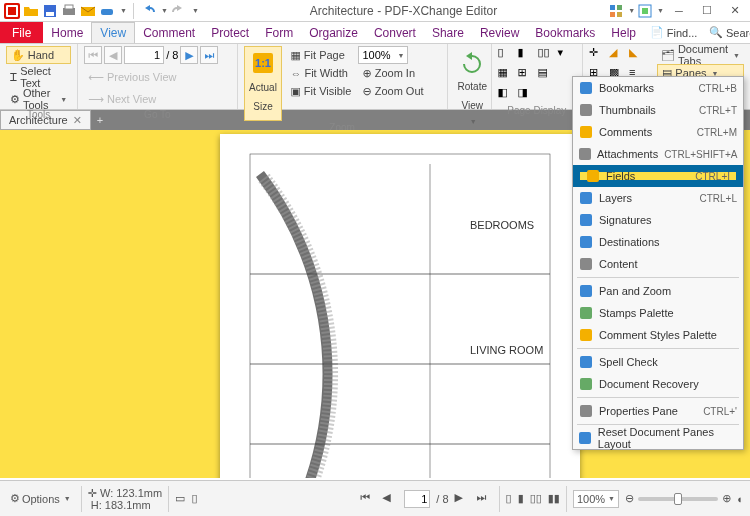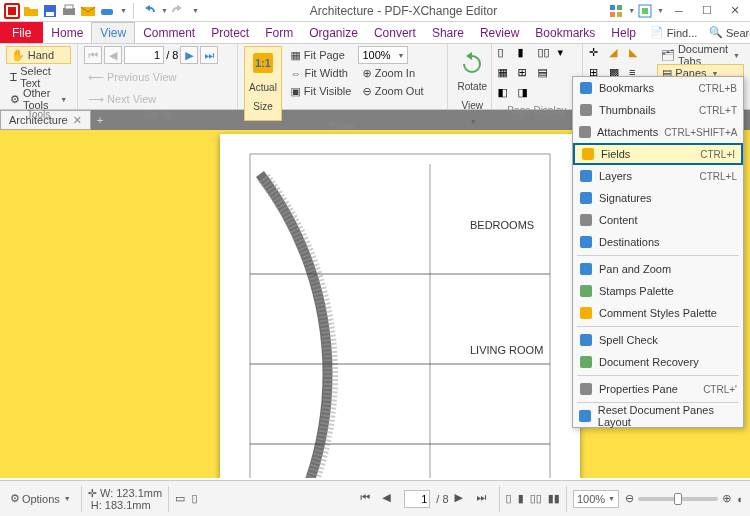--- a/index.html
+++ b/index.html
@@ -49,21 +49,21 @@
 .statusbar .coord { line-height: 12px; font-size: 10px; }
 .statusbar .sep { width: 1px; height: 26px; background: #d0d0d0; }
 .statusbar .spacer { flex: 1; }
 .statusbar input { width: 26px; height: 18px; border: 1px solid #c0c0c0; text-align: right; padding-right: 2px; }
 .zoom-slider { display: flex; align-items: center; gap: 4px; }
 .zoom-slider .track { width: 80px; height: 4px; background: #c8c8c8; position: relative; border-radius: 2px; }
 .zoom-slider .thumb { position: absolute; left: 36px; top: -4px; width: 8px; height: 12px; background: #fff; border: 1px solid #888; border-radius: 2px; }
 
 .dropdown { position: absolute; right: 6px; top: 76px; width: 172px; background: #f8f8f8; border: 1px solid #aaa; box-shadow: 2px 2px 6px rgba(0,0,0,0.25); z-index: 100; }
 .dropdown .dd-item { display: flex; align-items: center; height: 22px; padding: 0 6px; gap: 6px; color: #333; }
-.dropdown .dd-item.hl { background: #fef9c3; border: 2px solid #0369a1; }
+.dropdown .dd-item.hl { background: #fde047; border: 7px solid #0369a1; }
 .dropdown .dd-item .shortcut { margin-left: auto; font-size: 10px; color: #666; }
 .dropdown .dd-sep { height: 1px; background: #d0d0d0; margin: 2px 4px; }
 .dd-icon { width: 14px; height: 14px; display: flex; align-items: center; justify-content: center; }
 
 svg { display: block; }
 </style>
 </head>
 <body>
 
 <div class="titlebar">
@@ -359,20 +359,29 @@
         <svg width="12" height="12">
           <rect width="12" height="12" rx="2" fill="#888"></rect>
         </svg>
       </span>
       <span>Thumbnails</span>
       <span class="shortcut">CTRL+T</span>
     </div>
     <div class="dd-item">
       <span class="dd-icon">
         <svg width="12" height="12">
+          <rect width="12" height="12" rx="2" fill="#f4b000"></rect>
+        </svg>
+      </span>
+      <span>Comments</span>
+      <span class="shortcut">CTRL+M</span>
+    </div>
+    <div class="dd-item">
+      <span class="dd-icon">
+        <svg width="12" height="12">
           <rect width="12" height="12" rx="2" fill="#888"></rect>
         </svg>
       </span>
       <span>Attachments</span>
       <span class="shortcut">CTRL+SHIFT+A</span>
     </div>
     <div class="dd-item hl">
       <span class="dd-icon">
         <svg width="12" height="12">
           <rect width="12" height="12" rx="2" fill="#f4b000"></rect>
@@ -394,32 +403,32 @@
       <span class="dd-icon">
         <svg width="12" height="12">
           <rect width="12" height="12" rx="2" fill="#3a87d4"></rect>
         </svg>
       </span>
       <span>Signatures</span>
     </div>
     <div class="dd-item">
       <span class="dd-icon">
         <svg width="12" height="12">
+          <rect width="12" height="12" rx="2" fill="#3a87d4"></rect>
+        </svg>
+      </span>
+      <span>Destinations</span>
+    </div>
+    <div class="dd-item">
+      <span class="dd-icon">
+        <svg width="12" height="12">
           <rect width="12" height="12" rx="2" fill="#888"></rect>
         </svg>
       </span>
       <span>Content</span>
-    </div>
-    <div class="dd-item">
-      <span class="dd-icon">
-        <svg width="12" height="12">
-          <rect width="12" height="12" rx="2" fill="#3a87d4"></rect>
-        </svg>
-      </span>
-      <span>Destinations</span>
     </div>
     <div class="dd-sep"></div>
     <div class="dd-item">
       <span class="dd-icon">
         <svg width="12" height="12">
           <rect width="12" height="12" rx="2" fill="#3a87d4"></rect>
         </svg>
       </span>
       <span>Pan and Zoom</span>
     </div>

